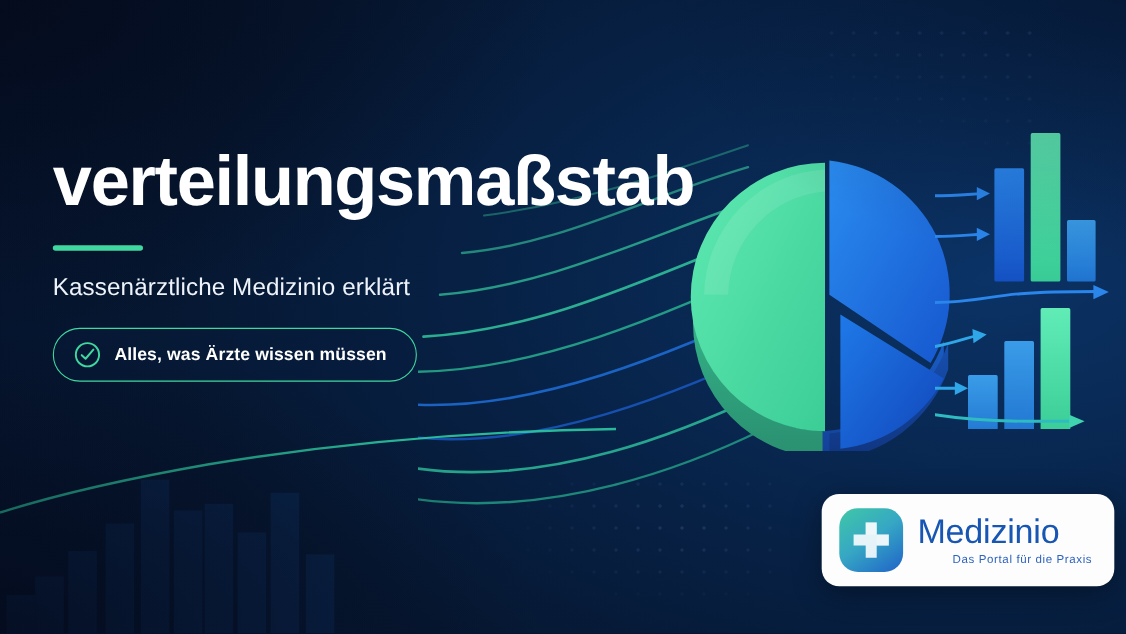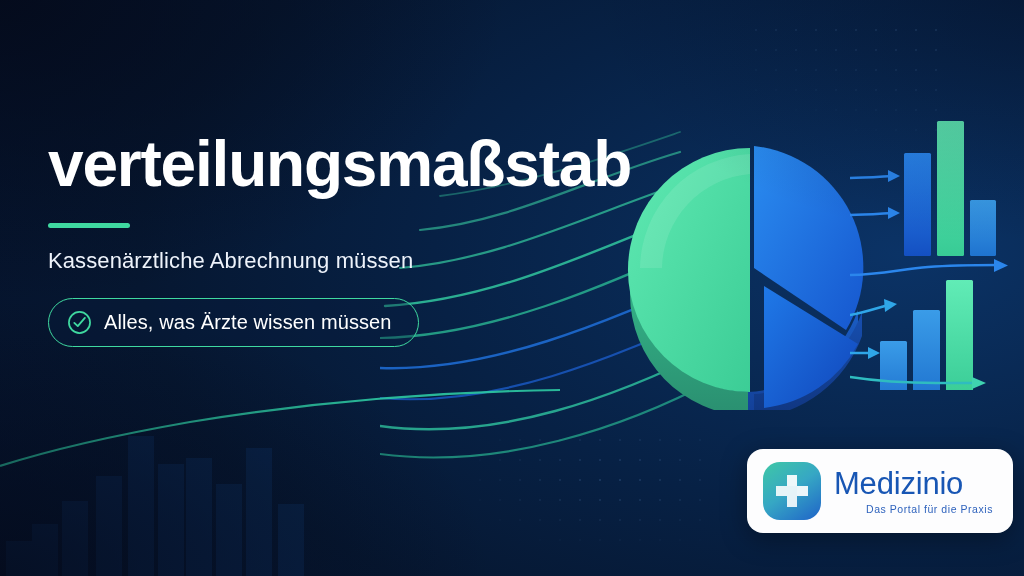--- a/index.html
+++ b/index.html
@@ -67,21 +67,21 @@
   #subtitle{
     margin-top:20px; font-size:22px; color:#eef3fb; font-weight:400; letter-spacing:.1px;
   }
   #badge{
     margin-top:24px;
     display:inline-flex; align-items:center; gap:12px;
     border:1.6px solid #3fd9a0; border-radius:40px;
     padding:11px 26px 11px 18px;
     background:rgba(10,30,62,.35);
   }
-  #badge-label{ font-size:20px; color:#ffffff; letter-spacing:.1px; }
+  #badge-label{ font-size:16px; color:#ffffff; letter-spacing:.1px;font-weight:bold; }
 
   
   #logo-card{
     position:absolute; left:747px; top:449px; width:266px; height:84px;
     background:#fdfdfe; border-radius:16px;
     display:flex; align-items:center; gap:13px; padding:12px 16px;
     box-shadow:0 6px 26px rgba(0,0,0,.35);
   }
   #logo-mark{ width:58px; height:58px; flex:0 0 58px; border-radius:17px;
     background:linear-gradient(145deg,#3fc8a6 0%,#36a7c4 48%,#1f63c8 100%);
@@ -219,21 +219,21 @@
 
     <path d="M0 262 C26 266, 56 268, 86 268 C104 268, 116 268, 126 268" stroke="#2fbcc0" stroke-width="2.6" fill="none" stroke-linecap="round"></path>
     <path d="M122 262 L136 268 L122 274 Z" fill="#3fd3b0"></path>
   </svg>
 
   <div id="vig"></div>
 
   <div id="copy">
     <div id="title-2">verteilungsmaßstab</div>
     <div id="accent"></div>
-    <div id="subtitle">Kassenärztliche Abrechnung müssen</div>
+    <div id="subtitle">Kassenärztliche Medizinio erklärt</div>
 
     <div id="badge">
       <span style="display:inline-flex;">
         <svg width="25" height="25" viewBox="0 0 26 26" fill="none">
           <circle cx="13" cy="13" r="11" stroke="#3fd9a0" stroke-width="1.8"></circle>
           <path d="M7.6 13.4 L11.2 16.8 L18.6 8.2" stroke="#3fd9a0" stroke-width="1.9" stroke-linecap="round" stroke-linejoin="round"></path>
         </svg>
       </span>
       <span id="badge-label">Alles, was Ärzte wissen müssen</span>
     </div>

